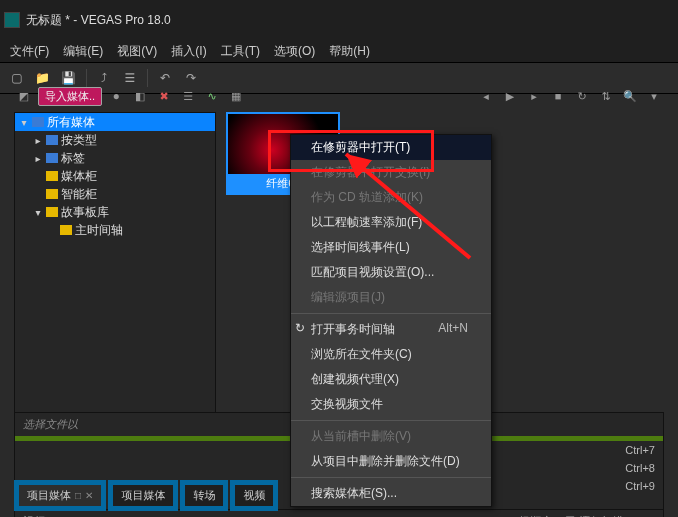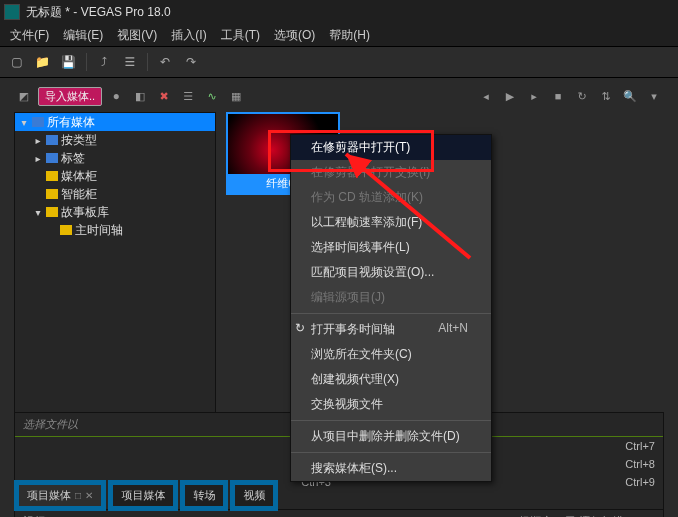--- a/index.html
+++ b/index.html
@@ -1,16 +1,16 @@
 <!DOCTYPE html>
 <html><head>
 <meta charset="utf-8">
 <style>
   html,body{margin:0;padding:0;background:#2a2a2a;color:#ccc;font-family:"Microsoft YaHei",Arial,sans-serif;font-size:12px;width:678px;height:517px;overflow:hidden;user-select:none}
-  .titlebar{background:#1f1f1f;height:24px;display:flex;align-items:center;padding:0 4px;gap:6px}
+  .titlebar{background:#1f1f1f;height:24px;display:flex;align-items:center;padding:8px 4px;gap:6px}
   .titlebar .logo{width:14px;height:14px;background:#0a6b6b;display:inline-block;border:1px solid #444}
   .titlebar .title{color:#ddd}
   .menubar{background:#1f1f1f;height:22px;display:flex;align-items:center;gap:2px;padding:0 4px;border-bottom:1px solid #000}
   .menubar span{padding:2px 6px;color:#ccc}
   .toolbar{background:#2c2c2c;height:30px;display:flex;align-items:center;gap:4px;padding:0 6px;border-bottom:1px solid #000}
   .tbtn{width:22px;height:22px;display:flex;align-items:center;justify-content:center;color:#aaa}
   .sep{width:1px;height:18px;background:#444;margin:0 2px}
   .workspace{position:absolute;top:76px;left:0;right:0;bottom:0}
   .toolbar2{position:absolute;left:14px;top:8px;right:14px;height:24px;display:flex;align-items:center;gap:4px}
   .toolbar2 .icon{width:20px;height:20px;display:flex;align-items:center;justify-content:center;color:#999;font-size:11px}
@@ -28,21 +28,21 @@
   .redbox{position:absolute;left:268px;top:54px;width:160px;height:36px;border:3px solid #ff1a1a;z-index:40;pointer-events:none}
   .arrow{position:absolute;left:340px;top:72px;z-index:39;pointer-events:none}
   .ctxmenu{position:absolute;left:290px;top:58px;width:200px;background:#3d3d3d;border:1px solid #111;box-shadow:2px 2px 6px rgba(0,0,0,.6);z-index:30}
   .ctxmenu .mi{padding:4px 10px 4px 20px;color:#ddd;font-size:12px;white-space:nowrap;position:relative}
   .ctxmenu .mi.sel{background:#0f172a;color:#fff}
   .ctxmenu .mi.dis{color:#777}
   .ctxmenu .mi .hk{position:absolute;right:23px;color:#bbb}
   .ctxmenu hr{border:none;border-top:1px solid #555;margin:3px 0}
   .ctxmenu .lead{position:absolute;left:4px}
   .bottom{position:absolute;left:14px;right:14px;top:336px;height:120px;border:1px solid #111;background:#262626}
-  .bheadrow{display:flex;border-bottom:1px solid #4d7c0f}
+  .bheadrow{display:flex;border-bottom:5px solid #4d7c0f}
   .bhead{flex:1;padding:4px 8px;color:#888;font-style:italic;font-size:11px}
   .brow{display:flex}
   .bcell{flex:1;padding:3px 8px;color:#bbb;font-size:11px;text-align:right}
   .statusrow{position:absolute;bottom:0;left:0;right:0;display:flex;padding:4px 8px;gap:10px;color:#aaa;font-size:11px;border-top:1px solid #111}
   .tabs{position:absolute;left:14px;bottom:6px;display:flex;gap:2px}
   .tabs .tab{background:#1f1f1f;border:5px solid #0369a1;padding:3px 8px;color:#ccc;font-size:11px;display:flex;align-items:center;gap:4px}
   .tabs .tab.act{background:#2e2e2e}
   .close{font-size:10px;color:#888}
 </style>
 </head>
@@ -159,20 +159,21 @@
       <div class="mi"><span>以工程帧速率添加(F)</span></div>
       <div class="mi"><span>选择时间线事件(L)</span></div>
       <div class="mi"><span>匹配项目视频设置(O)...</span></div>
       <div class="mi dis"><span>编辑源项目(J)</span></div>
       <hr>
       <div class="mi"><span class="lead">↻</span><span>打开事务时间轴</span><span class="hk">Alt+N</span></div>
       <div class="mi"><span>浏览所在文件夹(C)</span></div>
       <div class="mi"><span>创建视频代理(X)</span></div>
       <div class="mi"><span>交换视频文件</span></div>
       <hr>
+      <div class="mi dis"><span>从当前槽中删除(V)</span></div>
       <div class="mi"><span>从项目中删除并删除文件(D)</span></div>
       <hr>
       <div class="mi"><span>搜索媒体柜(S)...</span></div>
     </div>
 
   <div class="bottom">
     <div class="bheadrow">
       <div class="bhead">选择文件以</div>
       <div class="bhead"></div>
     </div>

